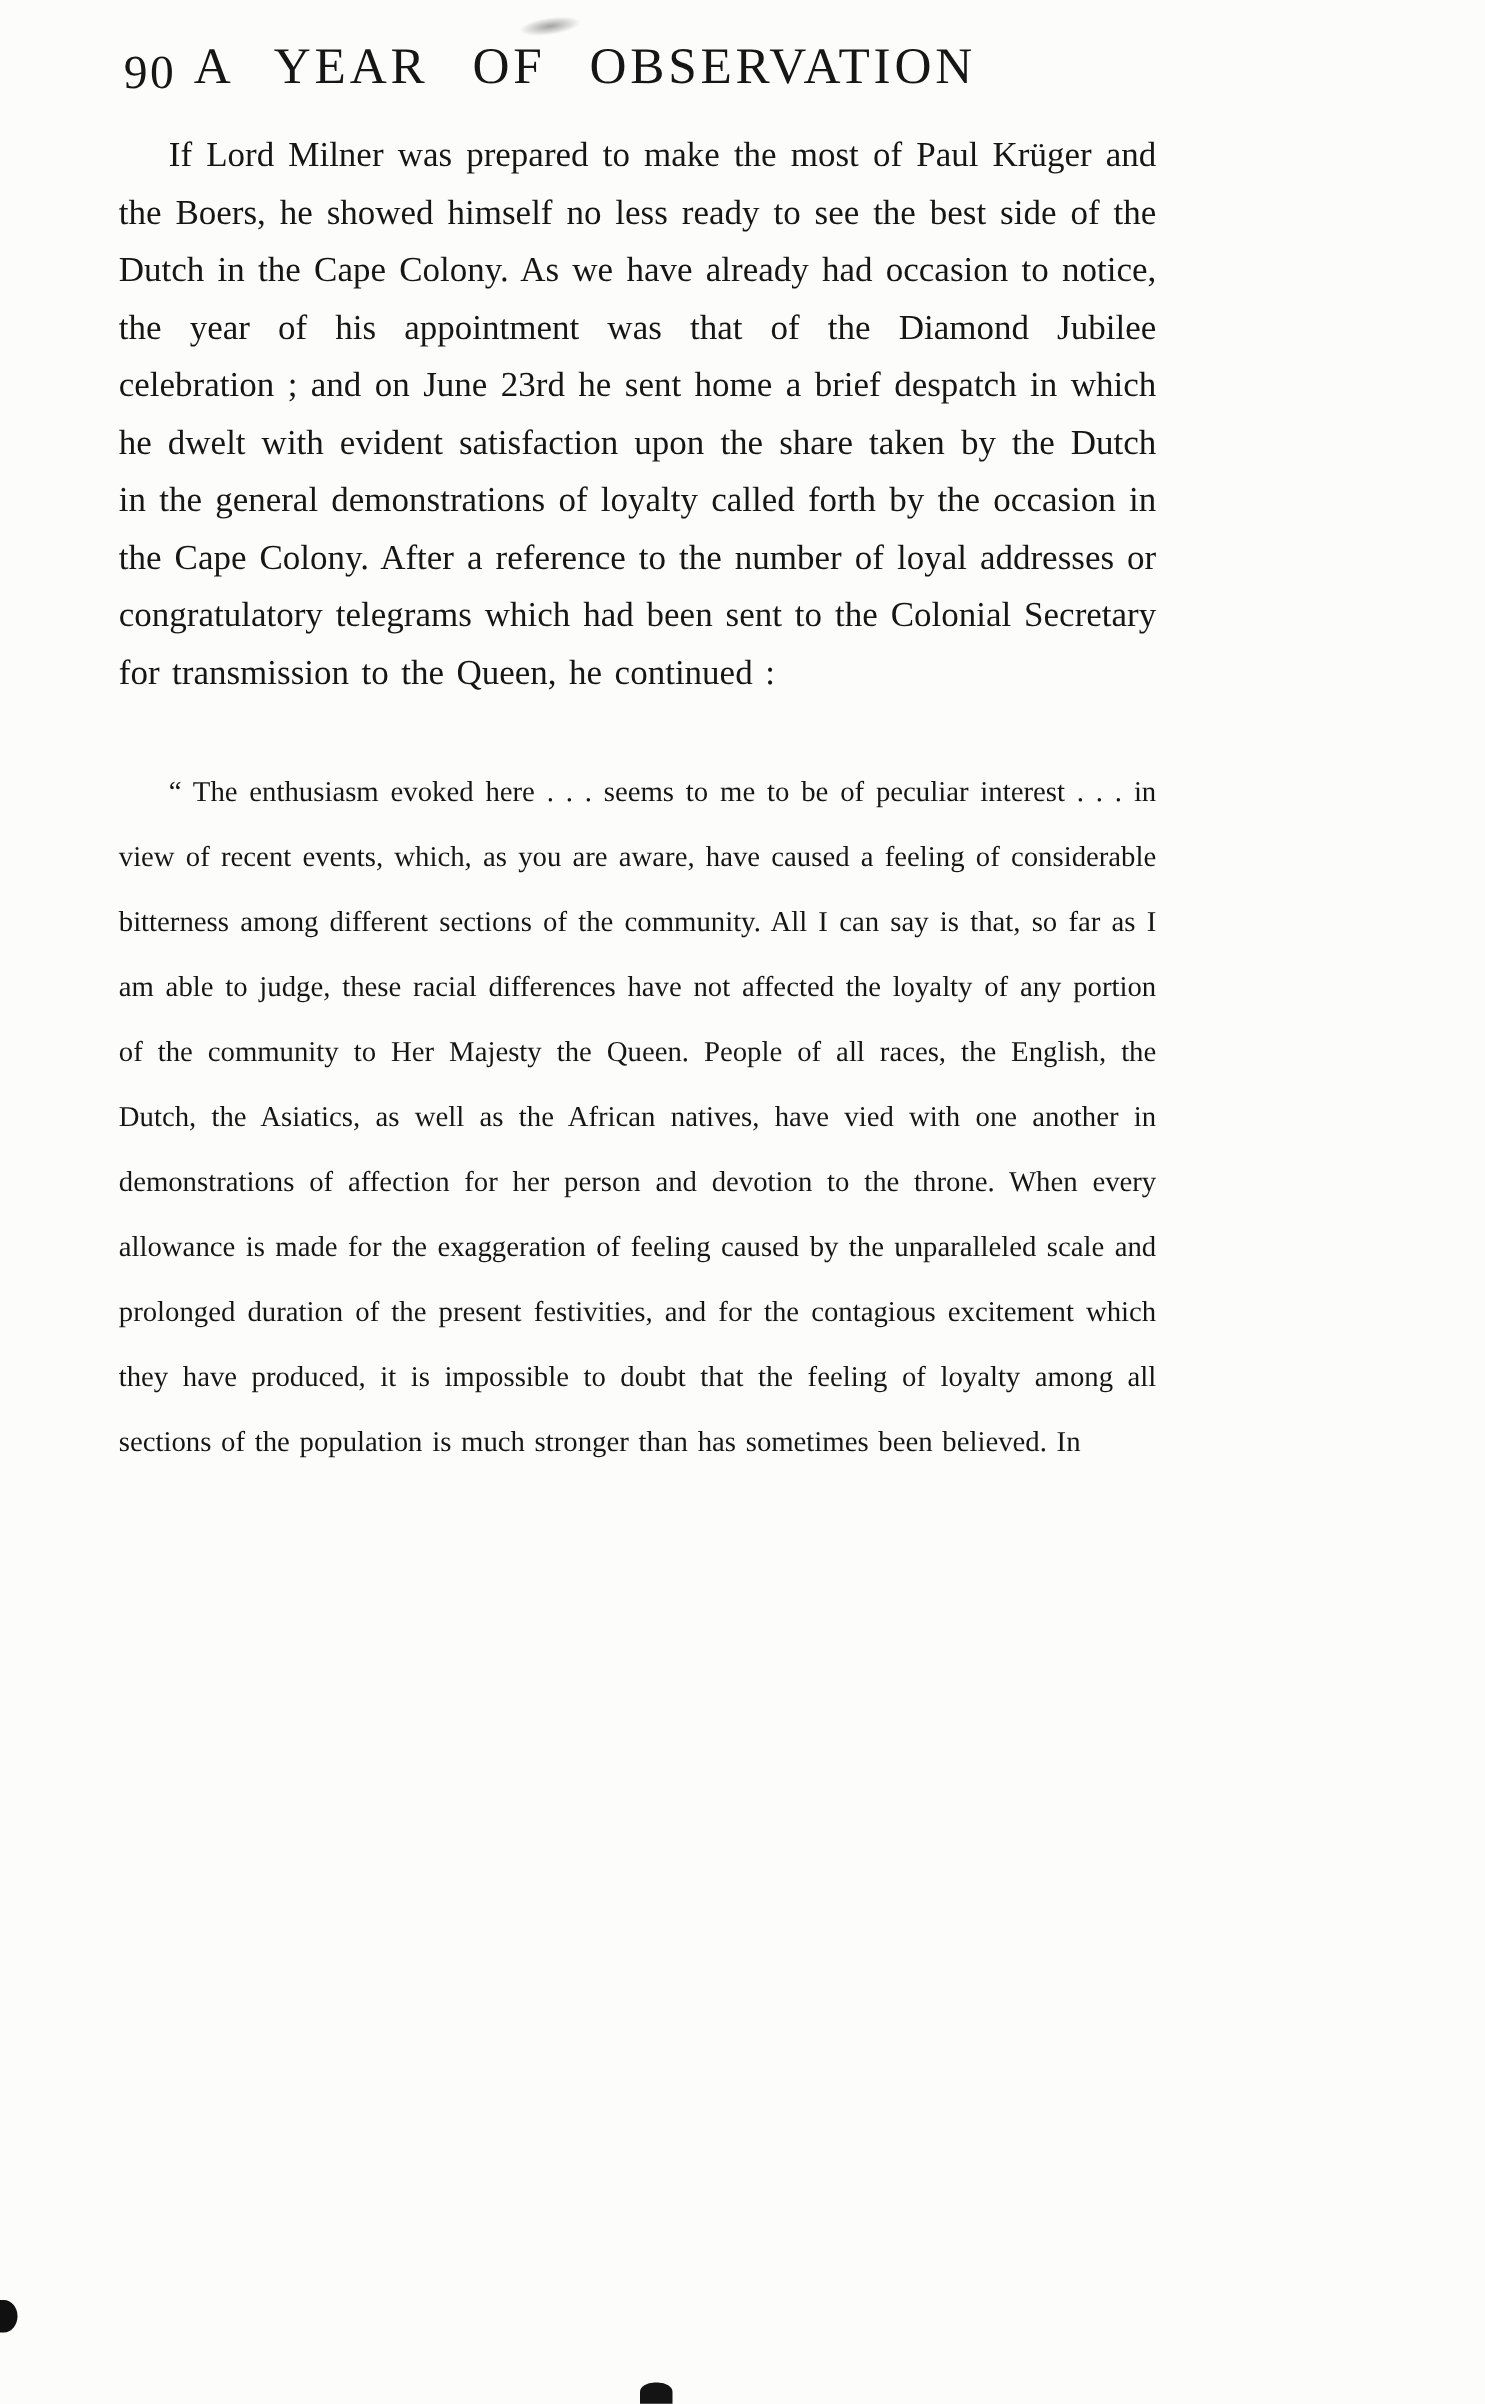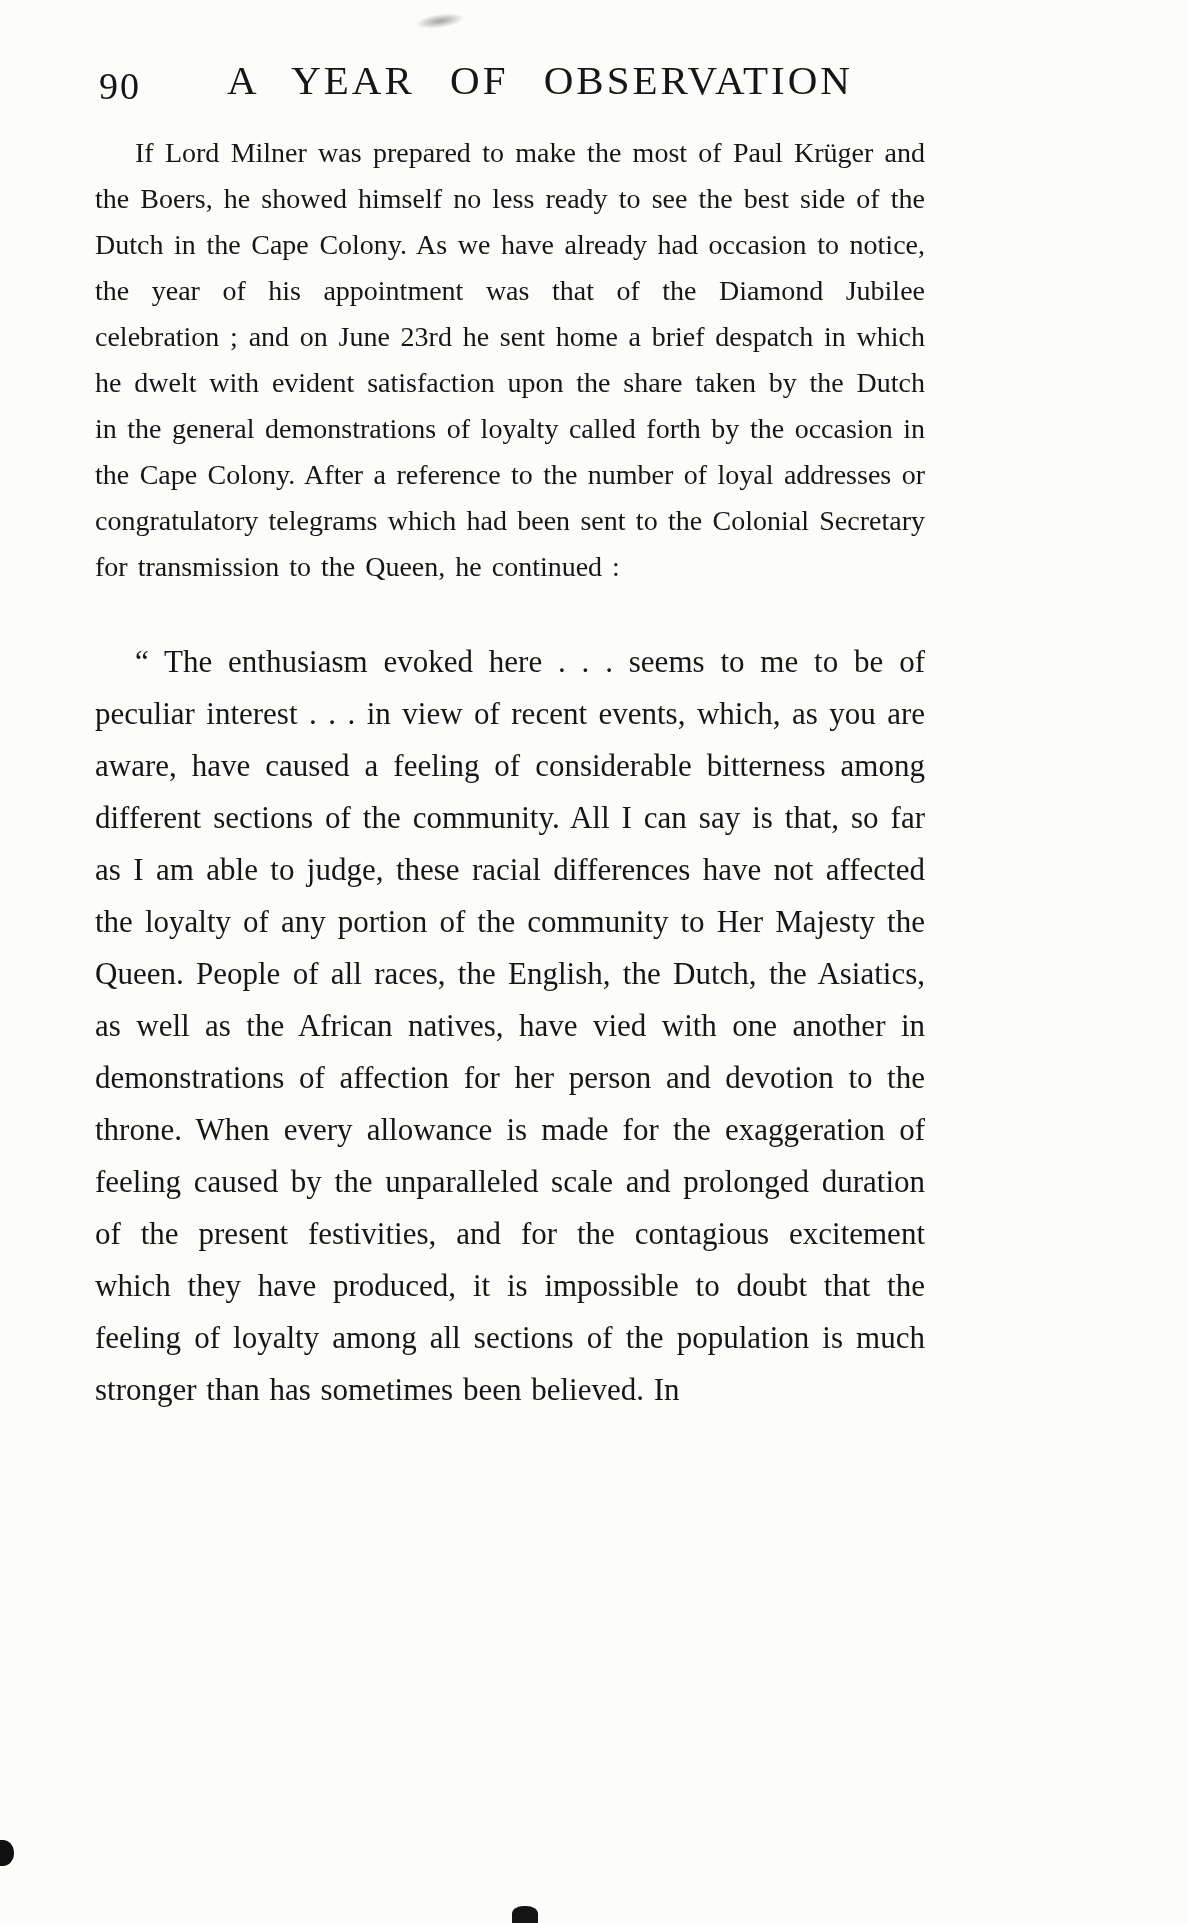--- a/index.html
+++ b/index.html
@@ -13,53 +13,51 @@
     font-family: "Liberation Serif", "DejaVu Serif", serif;
     color: #161616;
     position: relative;
     overflow: hidden;
   }
   .scan-page {
     position: absolute;
     left: 95px;
     top: 28px;
     width: 830px;
-    margin-top: 28px;
   }
   .header-row {
     position: relative;
     height: 62px;
   }
   .page-number {
     position: absolute;
     left: 4px;
     top: 8px;
     font-size: 38px;
     letter-spacing: 2px;
   }
   .running-head {
     display: block;
-    text-align: center;
     font-size: 41px;
     letter-spacing: 3px;
     word-spacing: 22px;
     padding-left: 60px;
     white-space: nowrap;
   }
   .body-paragraph {
     margin: 12px 0 0 0;
     font-size: 28px;
     line-height: 46px;
     text-align: justify;
     text-indent: 40px;
     word-spacing: 3px;
   }
   .quote-paragraph {
     margin: 46px 0 0 0;
-    font-size: 31px;
+    font-size: 23px;
     line-height: 52px;
     text-align: justify;
     text-indent: 40px;
     word-spacing: 2px;
   }
   
   .smudge-top {
     position: absolute;
     left: 415px;
     top: 14px;

